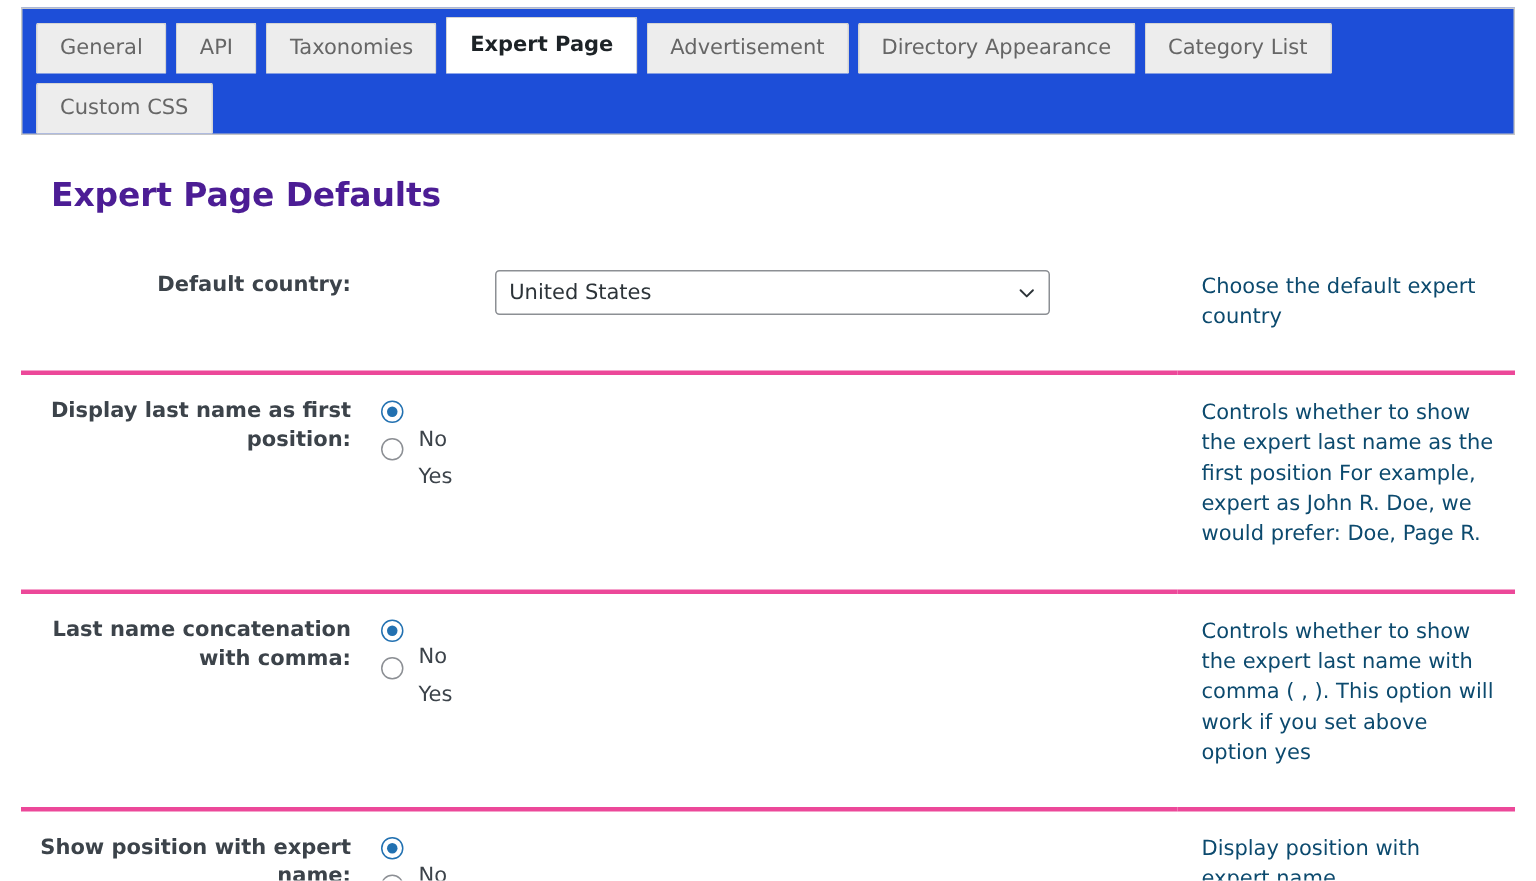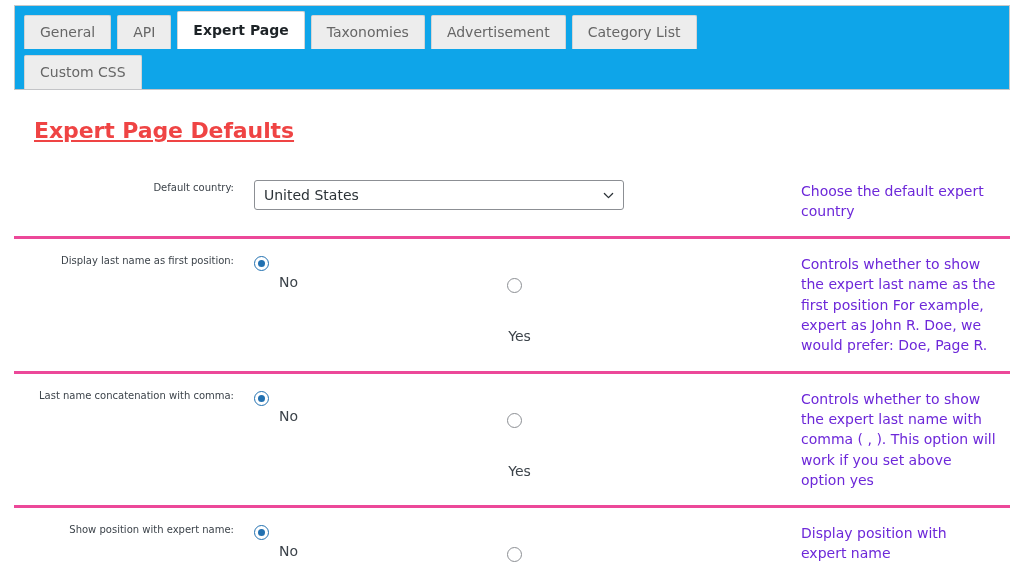--- a/index.html
+++ b/index.html
@@ -14,21 +14,21 @@
     font-family: "DejaVu Sans", "Liberation Sans", sans-serif;
     font-size: 14px;
     color: #3c434a;
     overflow: hidden;
   }
 
   
   .tabwrap {
     position: relative;
     margin: 5px 14px 0 14px;
-    background: #0ea5e9;
+    background: #1d4ed8;
     border: 1px solid #c8c8c8;
     border-bottom: 1px solid #c3c4c7;
     padding: 7px 0 0 9px;
     box-sizing: border-box;
   }
   .tabrow {
     display: flex;
     flex-wrap: wrap;
     align-items: flex-end;
   }
@@ -59,61 +59,61 @@
   }
 
   
   .page {
     padding: 0 14px;
     box-sizing: border-box;
   }
   .page-title {
     font-size: 22px;
     font-weight: bold;
-    color: #ef4444;
+    color: #4c1d95;
     margin: 27px 0 0 20px;
     line-height: 1.3;
     letter-spacing: -0.1px;
-    text-decoration: underline;
   }
 
   
   .form-table {
     width: 100%;
     border-collapse: collapse;
     margin-top: 20px;
     table-layout: fixed;
   }
   .form-table tr + tr > td,
   .form-table tr + tr > th {
     border-top: 3px solid #ec4899;
   }
   .form-table th {
     width: 230px;
     text-align: right;
     vertical-align: top;
     padding: 15px 10px 15px 10px;
-    font-weight: normal;
-    font-size: 10px;
+    font-weight: bold;
+    font-size: 14px;
     line-height: 1.35;
     color: #3c434a;
     box-sizing: border-box;
   }
   .form-table td.field {
     vertical-align: top;
     padding: 14px 10px 15px 10px;
     box-sizing: border-box;
+    text-align: center;
   }
   .form-table td.desc {
     width: 225px;
     vertical-align: top;
-    padding: 15px 14px 15px 16px;
+    padding: 15px 14px 26px 16px;
     font-size: 14px;
     line-height: 1.45;
-    color: #6d28d9;
+    color: #0c4a6e;
     box-sizing: border-box;
   }
 
   
   .select-box {
     position: relative;
     display: inline-block;
     width: 370px;
     height: 30px;
     background: #ffffff;
@@ -141,21 +141,21 @@
   .select-box .chev svg { display: block; }
 
   
   .radio-group { margin: 0; padding: 0; }
   .radio-line {
     display: flex;
     align-items: center;
     height: 21px;
     margin: 0 0 4px 0;
   }
-  .radio-line:last-child { margin-bottom: 0; flex-direction: column; }
+  .radio-line:last-child { margin-bottom: 0; }
   .radio {
     width: 15px;
     height: 15px;
     border-radius: 50%;
     border: 1px solid #8c8f94;
     background: #ffffff;
     box-sizing: border-box;
     position: relative;
     flex: 0 0 auto;
   }
@@ -179,23 +179,24 @@
     margin-top: 36px;
   }
 </style>
 </head>
 <body>
 
 <div class="tabwrap">
   <div class="tabrow" id="tabrow1">
       <a class="tab" href="#">General</a>
       <a class="tab" href="#">API</a>
+      <a class="tab" href="#">Taxonomies</a>
       <a class="tab active" href="#">Expert Page</a>
-      <a class="tab" href="#">Taxonomies</a>
       <a class="tab" href="#">Advertisement</a>
+      <a class="tab" href="#">Directory Appearance</a>
       <a class="tab" href="#">Category List</a>
     </div>
   <div class="tabrow" id="tabrow2">
       <a class="tab row2" href="#">Custom CSS</a>
     </div>
 </div>
 
 <div class="page">
   <h1 class="page-title">Expert Page Defaults</h1>
 

